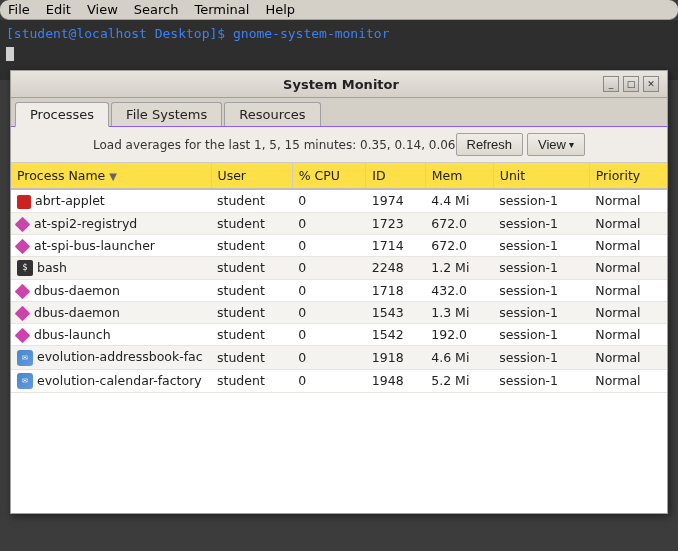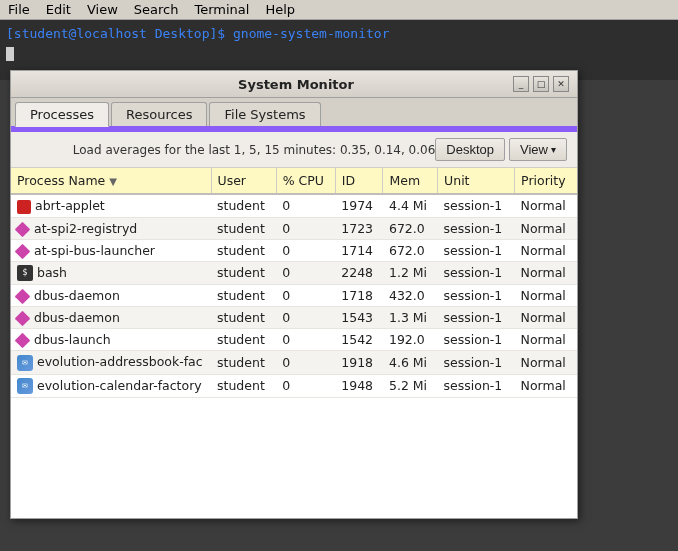--- a/index.html
+++ b/index.html
@@ -14,20 +14,21 @@
 
     
     .terminal-menubar {
       background: #d4d0c8;
       display: flex;
       align-items: center;
       gap: 16px;
       padding: 2px 8px;
       font-size: 13px;
       border-bottom: 1px solid #a0a0a0;
+      border-radius: 9px;
     }
     .terminal-menubar span {
       cursor: pointer;
     }
     .terminal-body {
       background: #2e2e2e;
       color: #3b82f6;
       font-family: monospace;
       font-size: 13px;
       padding: 4px 6px;
@@ -40,21 +41,21 @@
       height: 14px;
       background: #d0d0d0;
       vertical-align: text-bottom;
     }
 
     
     .window {
       position: absolute;
       top: 70px;
       left: 10px;
-      width: 568px;
+      width: 658px;
       background: #f0ede8;
       border: 1px solid #a0a0a0;
       box-shadow: 2px 2px 8px rgba(0,0,0,0.5);
     }
     .window-titlebar {
       background: linear-gradient(to bottom, #e8e4de, #d4d0c8);
       padding: 5px 8px;
       display: flex;
       align-items: center;
       justify-content: space-between;
@@ -81,21 +82,21 @@
       justify-content: center;
       font-size: 9px;
       cursor: pointer;
       color: #333;
     }
 
     
     .tabs-bar {
       display: flex;
       background: #d4d0c8;
-      border-bottom: 6px solid #8b5cf6;
+      border-bottom: 1px solid #8b5cf6;
       padding-top: 4px;
       padding-left: 4px;
       gap: 2px;
     }
     .tab {
       padding: 4px 14px;
       font-size: 13px;
       cursor: pointer;
       border: 1px solid #a0a0a0;
       border-bottom: none;
@@ -106,21 +107,21 @@
     .tab.active {
       background: #f0ede8;
       border-bottom: 1px solid #f0ede8;
       margin-bottom: -1px;
     }
 
     
     .toolbar {
       display: flex;
       align-items: center;
-      justify-content: flex-end;
+      justify-content: center;
       padding: 6px 10px;
       background: #f0ede8;
       border-bottom: 1px solid #d0cdc8;
     }
     .load-text {
       font-size: 12px;
       color: #333;
     }
     .toolbar-right {
       display: flex;
@@ -146,21 +147,21 @@
       overflow-y: auto;
       height: 350px;
       background: #fff;
     }
     table {
       width: 100%;
       border-collapse: collapse;
       font-size: 12.5px;
     }
     thead tr {
-      background: #fef9c3;
+      background: #fde047;
       border-bottom: 2px solid #c0bdb8;
     }
     thead th {
       text-align: left;
       padding: 5px 6px;
       font-weight: normal;
       color: #222;
       border-right: 1px solid #d0cdc8;
       white-space: nowrap;
     }
@@ -221,28 +222,28 @@
     <span class="window-title">System Monitor</span>
     <div class="window-controls">
       <div class="win-btn">_</div>
       <div class="win-btn">□</div>
       <div class="win-btn">✕</div>
     </div>
   </div>
 
   <div class="tabs-bar">
     <div class="tab active">Processes</div>
+    <div class="tab">File Systems</div>
     <div class="tab">Resources</div>
-    <div class="tab">File Systems</div>
   </div>
 
   <div class="toolbar">
     <span class="load-text">Load averages for the last 1, 5, 15 minutes: 0.35, 0.14, 0.06</span>
     <div class="toolbar-right">
-      <button class="btn">Desktop</button>
+      <button class="btn">Refresh</button>
       <button class="btn btn-view">
         <span>View</span>
         <span style="font-size:10px;">▾</span>
       </button>
     </div>
   </div>
 
   <div class="table-container" style="position:relative;">
     <table>
       <thead>

